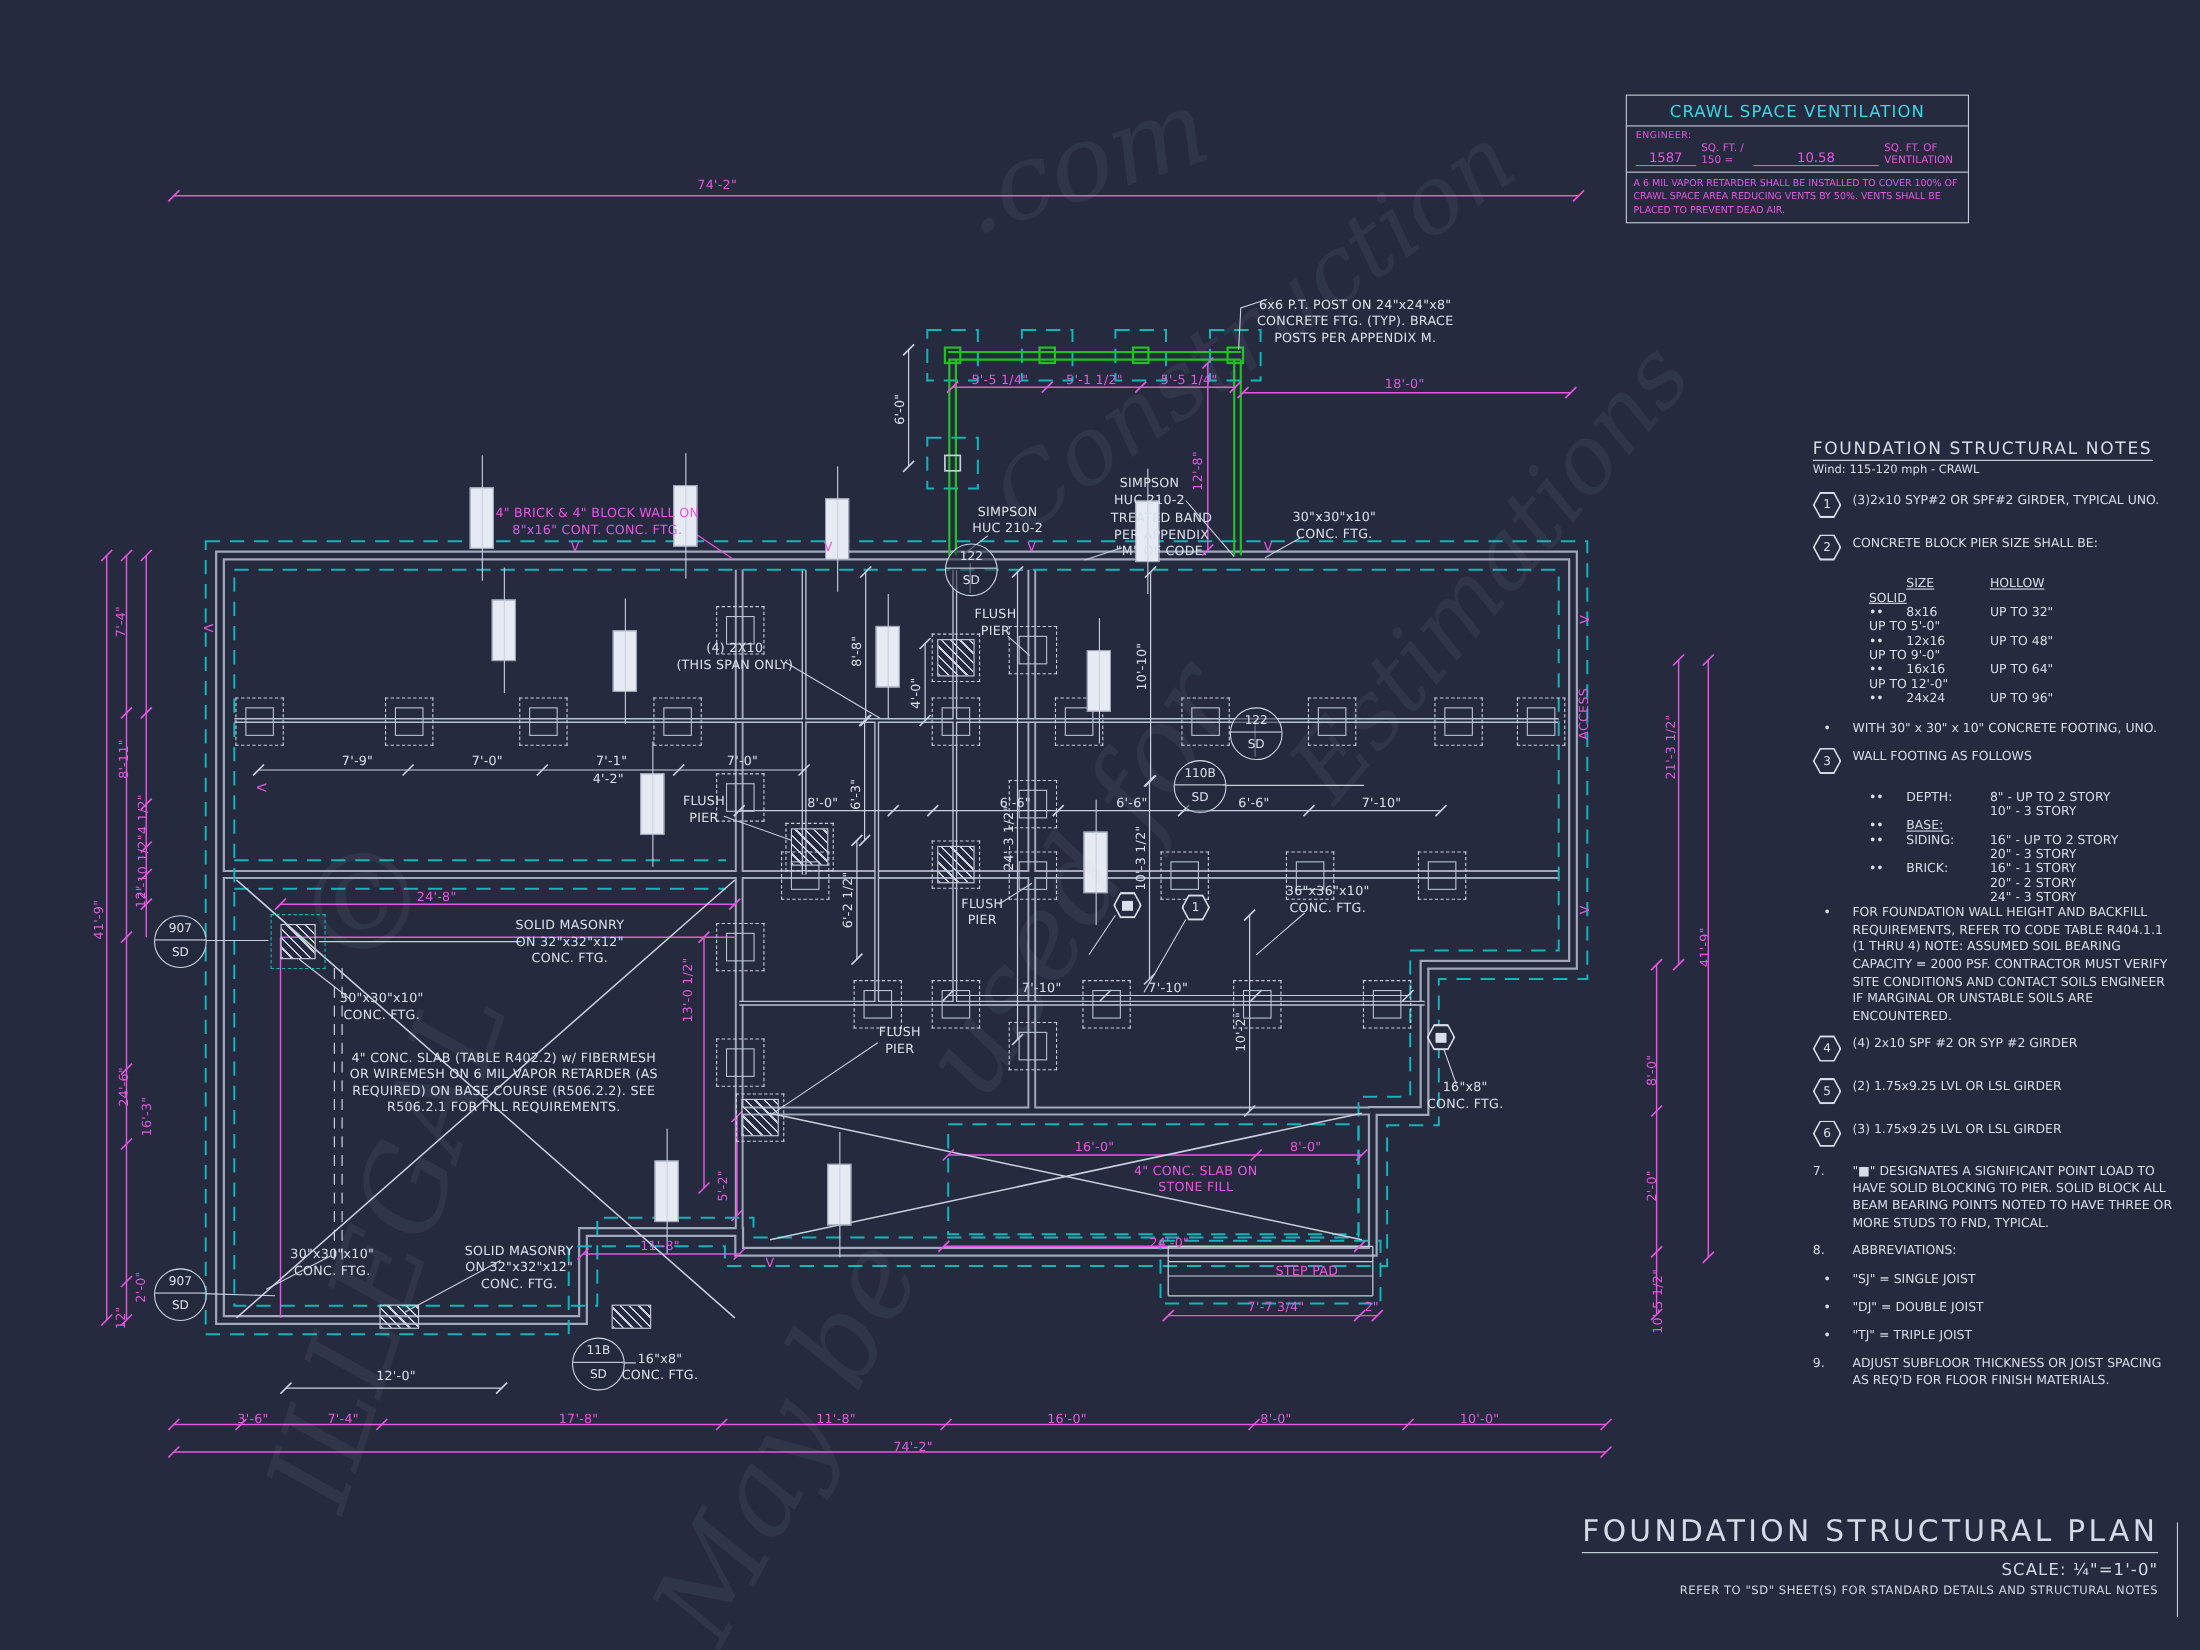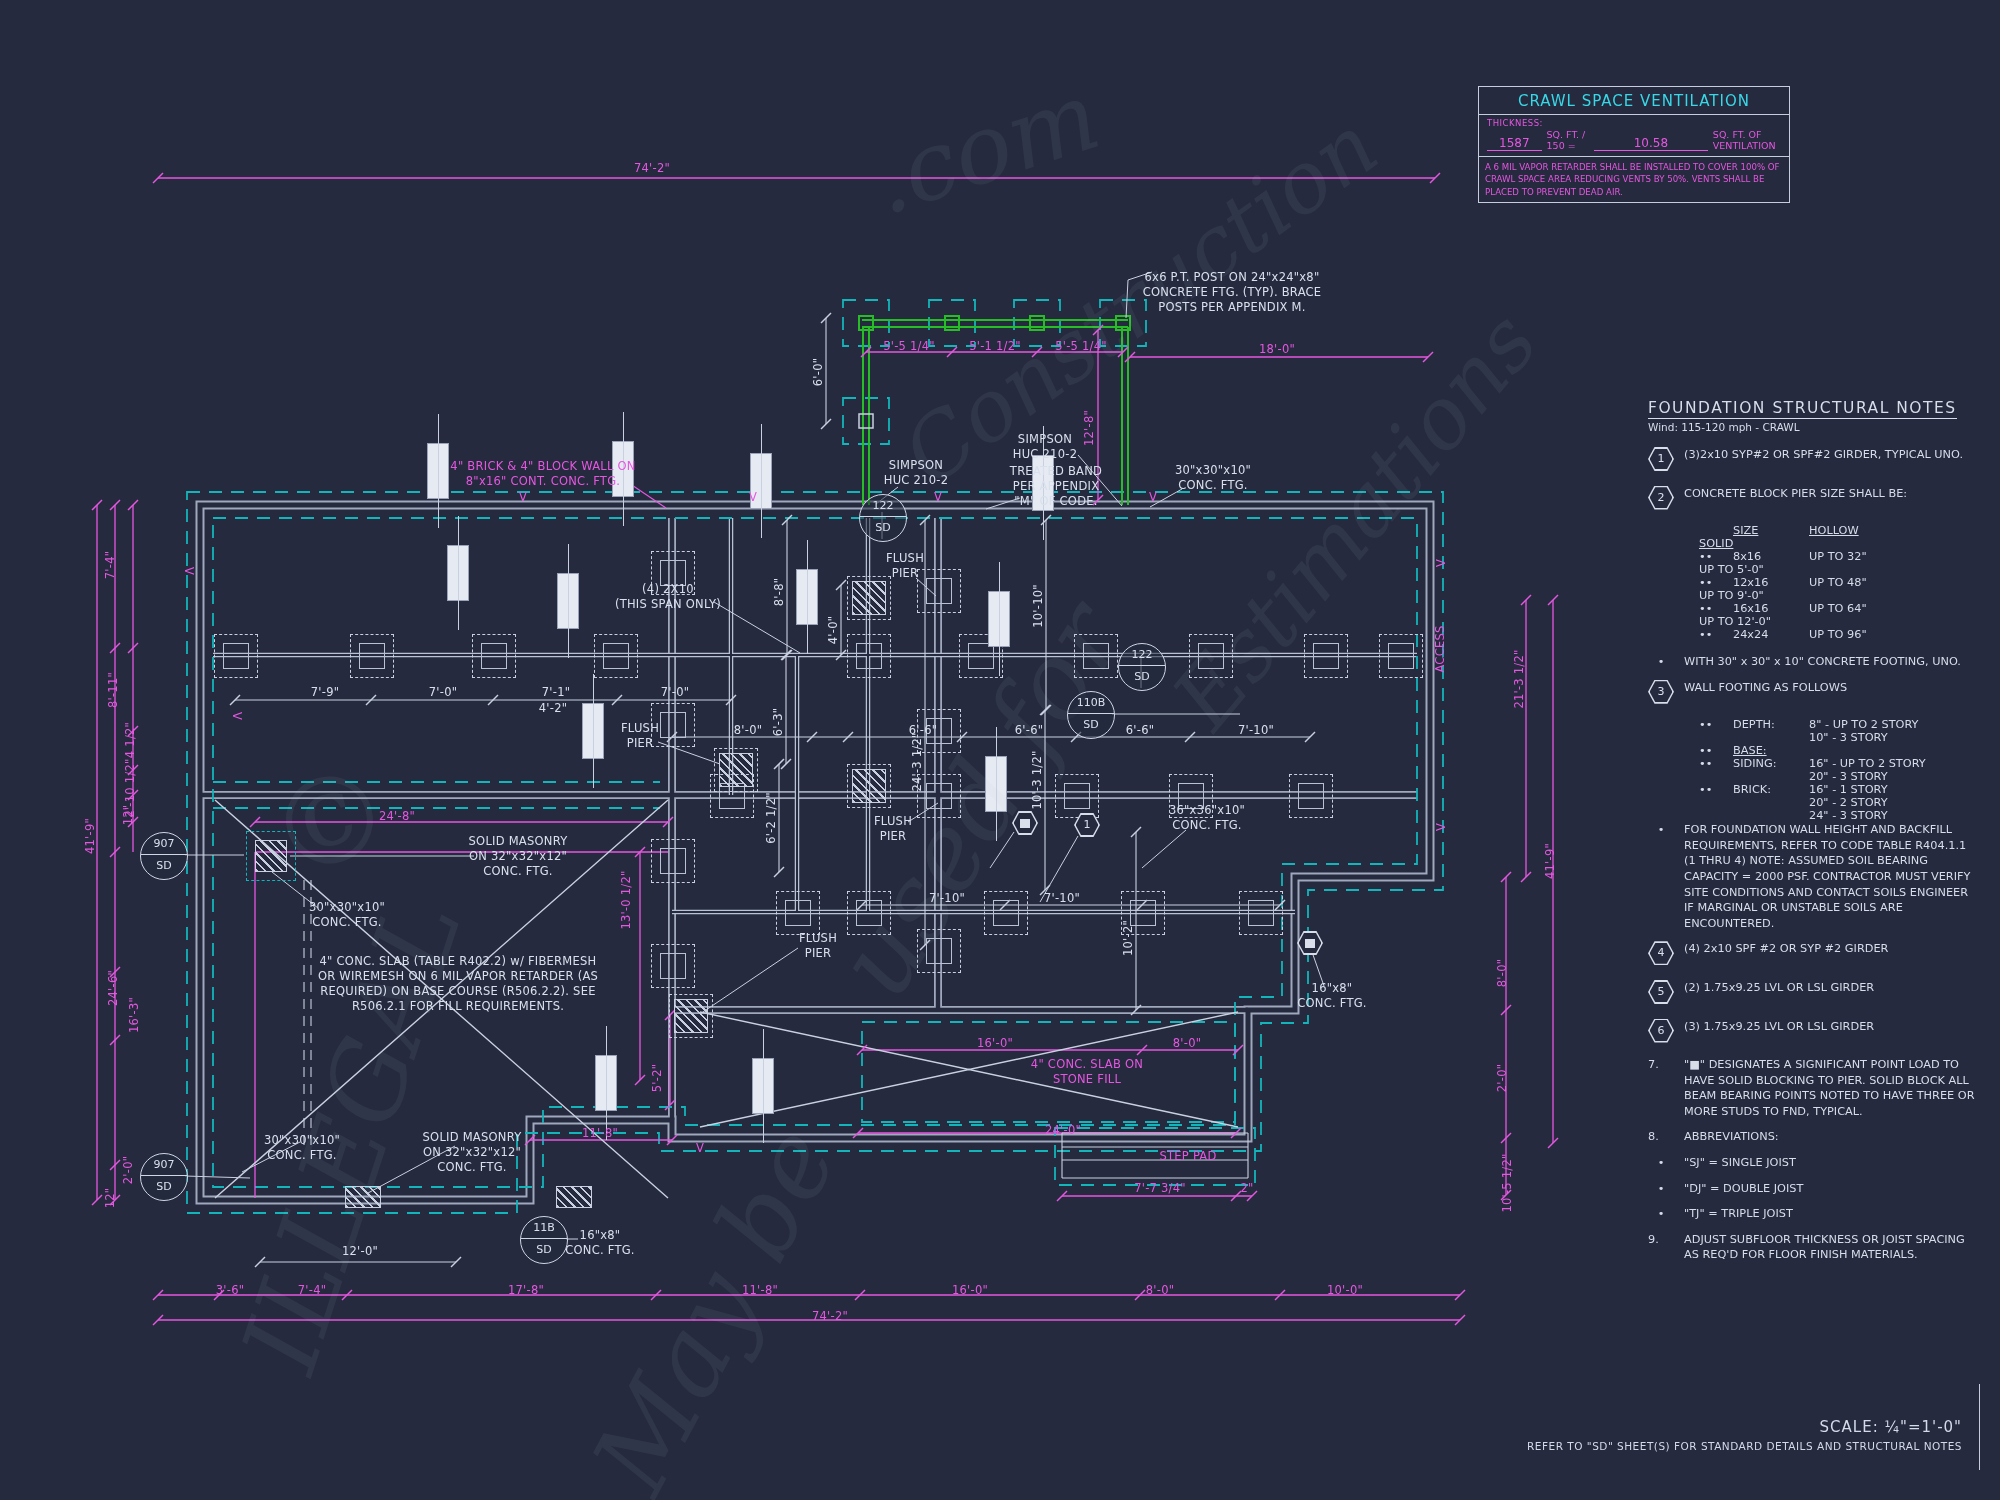--- a/index.html
+++ b/index.html
@@ -449,21 +449,21 @@
       <div class="hex" style="left: 1297px; top: 931px;">
         <b></b>
         <s></s>
         <u></u>
       </div>
     </div>
 
 <div id="vent">
   <div class="vt">CRAWL SPACE VENTILATION</div>
   <div class="sec">
-    <div class="tag">THICKNESS:</div>
+    <div class="tag">ENGINEER:</div>
     <div class="frm">
       <span class="uv">1587</span>
       <span>SQ. FT. / 150 =</span>
       <span class="uv" style="min-width:90px">10.58</span>
       <span>SQ. FT. OF VENTILATION</span>
     </div>
   </div>
   <div class="nt">A 6 MIL VAPOR RETARDER SHALL BE INSTALLED TO COVER 100% OF CRAWL SPACE AREA REDUCING VENTS BY 50%. VENTS SHALL BE PLACED TO PREVENT DEAD AIR.</div>
 </div>
 
@@ -541,18 +541,19 @@
           <div class="nbody">"TJ" = TRIPLE JOIST</div>
         </div>
         <div class="nrow">
           <div class="nmk">9.</div>
           <div class="nbody">ADJUST SUBFLOOR THICKNESS OR JOIST SPACING AS REQ'D FOR FLOOR FINISH MATERIALS.</div>
         </div>
       </div>
 </div>
 
 <div id="tblock">
+  <div class="t1">FOUNDATION STRUCTURAL PLAN</div>
   <div class="t2">SCALE: ¼"=1'-0"</div>
   <div class="t3">REFER TO "SD" SHEET(S) FOR STANDARD DETAILS AND STRUCTURAL NOTES</div>
 </div>
 <div id="vline"></div>
 
 </div>
 
 </body></html>

